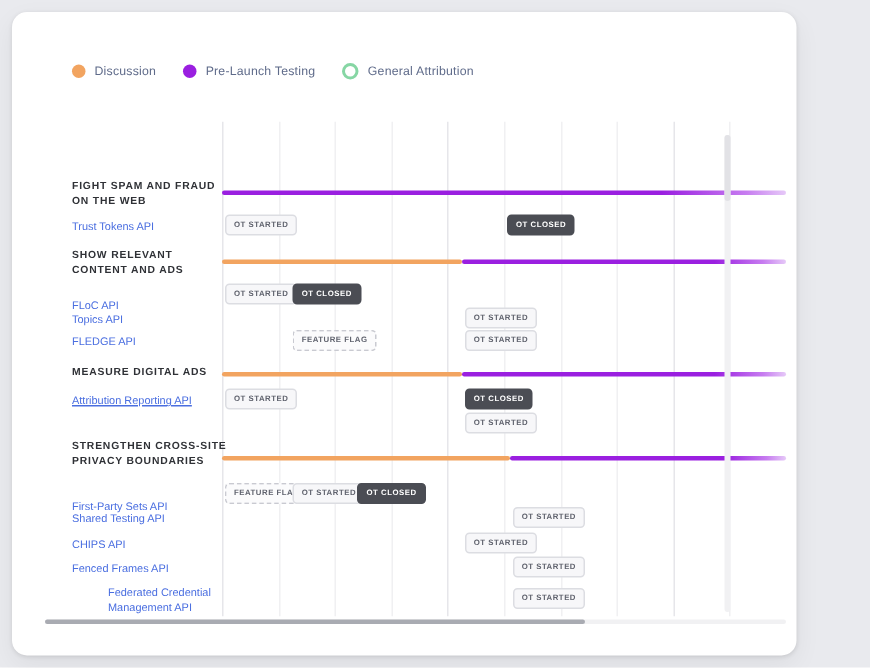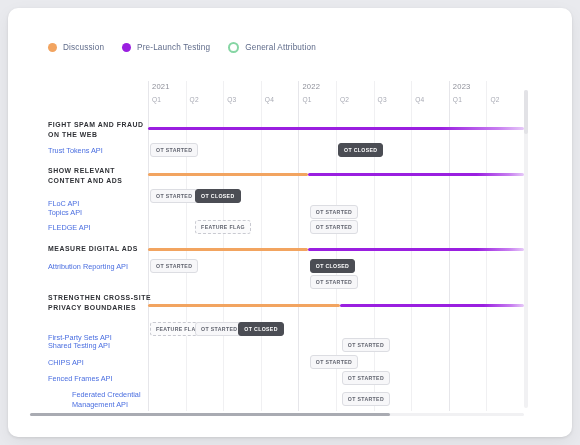--- a/index.html
+++ b/index.html
@@ -4,21 +4,21 @@
 <style>
   html,body{margin:0;padding:0;}
   body{
     width:580px;height:445px;
     background:#e9eaee;
     font-family:"Liberation Sans", sans-serif;
     overflow:hidden;
   }
   #card{
     position:absolute;left:8px;top:8px;
-    width:564px;height:429px;
+    width:523px;height:429px;
     background:#ffffff;
     border-radius:10px;
     box-shadow:0 1px 3px rgba(0,0,0,.10), 0 6px 18px rgba(0,0,0,.06);
     overflow:hidden;
   }
 
   
   #legend{
     position:absolute;left:40px;top:34px;
     display:flex;align-items:center;gap:0px;
@@ -138,45 +138,30 @@
       <div class="gridline" style="left: 37.6px;"></div>
       <div class="gridline" style="left: 75.2px;"></div>
       <div class="gridline" style="left: 112.8px;"></div>
       <div class="gridline year" style="left: 150.4px;"></div>
       <div class="gridline" style="left: 188px;"></div>
       <div class="gridline" style="left: 225.6px;"></div>
       <div class="gridline" style="left: 263.2px;"></div>
       <div class="gridline year" style="left: 300.8px;"></div>
       <div class="gridline" style="left: 338.4px;"></div>
     </div>
-  <div id="axis">
-      <div class="year-label" style="left: 4px;">2021</div>
-      <div class="year-label" style="left: 154.4px;">2022</div>
-      <div class="year-label" style="left: 304.8px;">2023</div>
-      <div class="q-label" style="left: 4px;">Q1</div>
-      <div class="q-label" style="left: 41.6px;">Q2</div>
-      <div class="q-label" style="left: 79.2px;">Q3</div>
-      <div class="q-label" style="left: 116.8px;">Q4</div>
-      <div class="q-label" style="left: 154.4px;">Q1</div>
-      <div class="q-label" style="left: 192px;">Q2</div>
-      <div class="q-label" style="left: 229.6px;">Q3</div>
-      <div class="q-label" style="left: 267.2px;">Q4</div>
-      <div class="q-label" style="left: 304.8px;">Q1</div>
-      <div class="q-label" style="left: 342.4px;">Q2</div>
-    </div>
 
   <div id="labels">
       <div class="grp-title" style="top: 39px;">FIGHT SPAM AND FRAUD ON THE WEB</div>
       <div class="api-label" style="top: 65px;">Trust Tokens API</div>
       <div class="grp-title" style="top: 85px;">SHOW RELEVANT CONTENT AND ADS</div>
       <div class="api-label" style="top: 118px;">FLoC API</div>
       <div class="api-label" style="top: 127px;">Topics API</div>
       <div class="api-label" style="top: 142px;">FLEDGE API</div>
       <div class="grp-title" style="top: 163px;">MEASURE DIGITAL ADS</div>
-      <div class="api-label" style="top: 181px;">Attribution Reporting API</div>
+      <div class="api-label" style="top: 181px; text-decoration: underline;">Attribution Reporting API</div>
       <div class="grp-title" style="top: 212px;">STRENGTHEN CROSS-SITE PRIVACY BOUNDARIES</div>
       <div class="api-label" style="top: 252px;">First-Party Sets API</div>
       <div class="api-label" style="top: 260px;">Shared Testing API</div>
       <div class="api-label" style="top: 277px;">CHIPS API</div>
       <div class="api-label" style="top: 293px;">Fenced Frames API</div>
       <div class="api-label" style="top: 309px; margin-left: 24px;">Federated Credential Management API</div>
     </div>
   <div id="plot">
       <div class="bar bar-purple" style="left: 140px; width: 376px; top: 119px;"></div>
       <div class="badge started" style="left: 142px; top: 135px;">OT STARTED</div>

